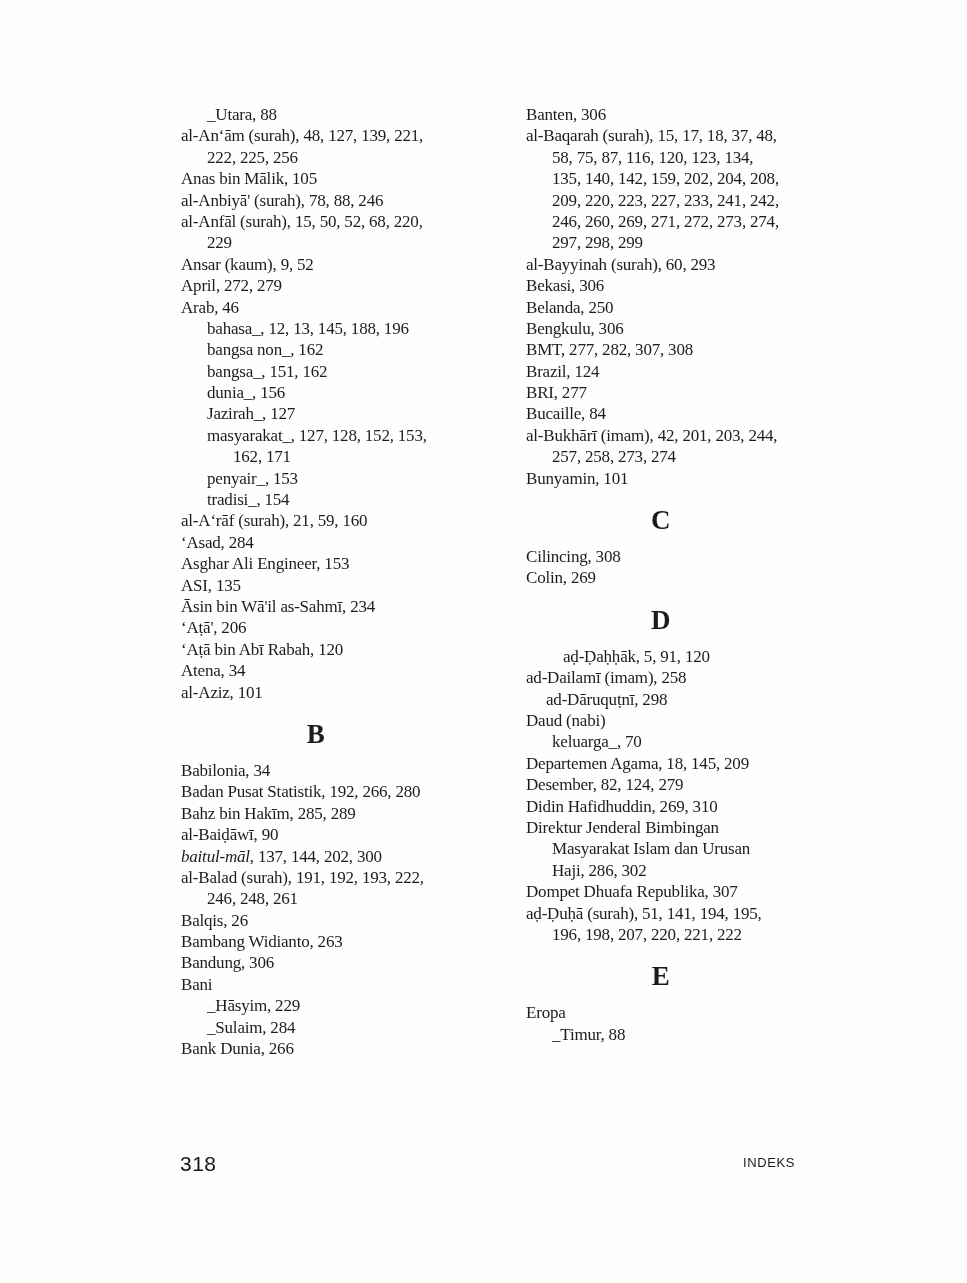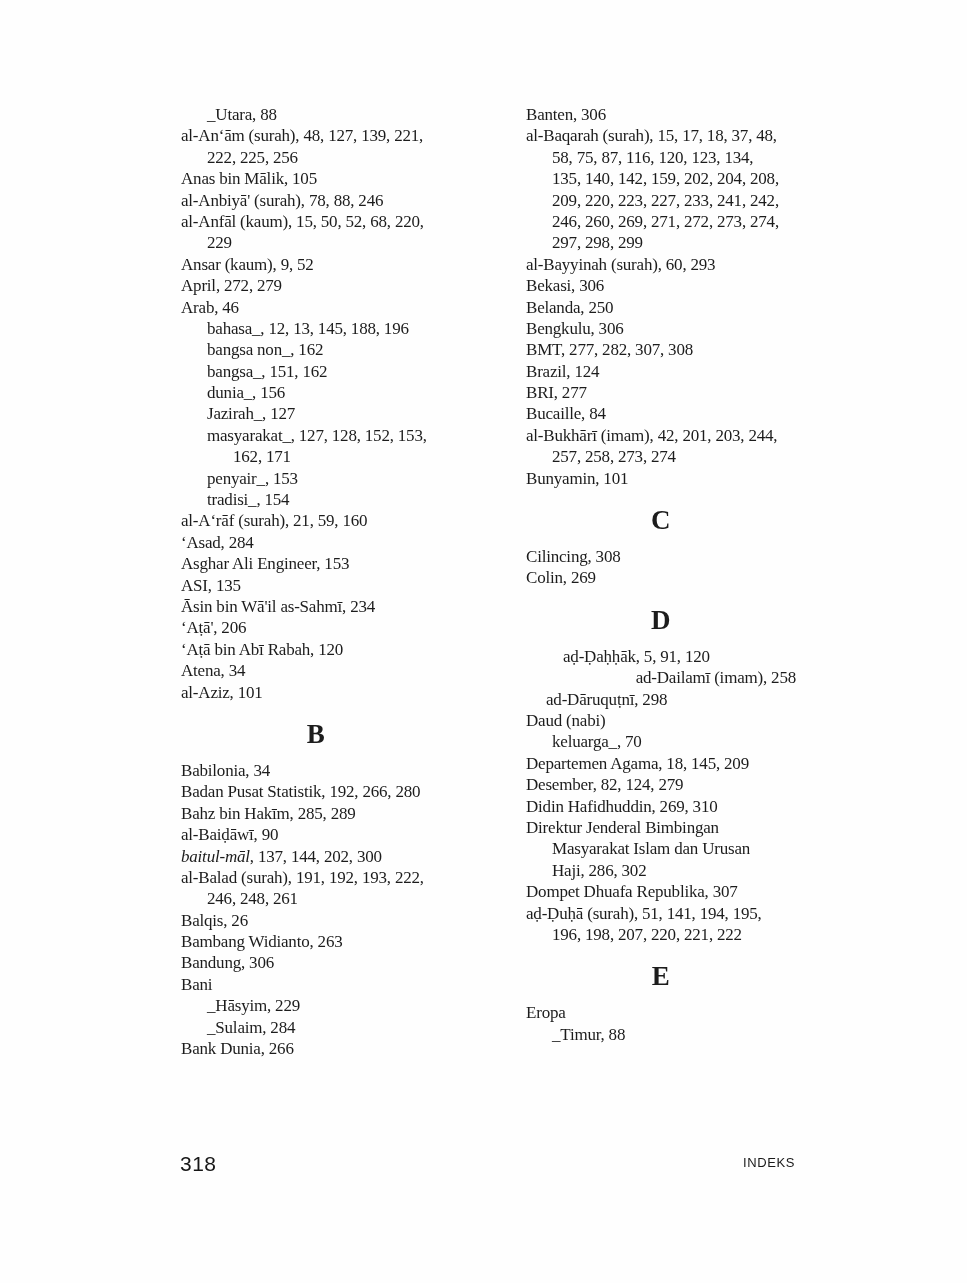--- a/index.html
+++ b/index.html
@@ -61,21 +61,21 @@
 </head>
 <body>
 
 <div id="page">
   <div id="col-left" class="col">
       <div class="line" style="padding-left: 26px;">_Utara, 88</div>
       <div class="line" style="padding-left: 0px;">al-An‘ām (surah), 48, 127, 139, 221,</div>
       <div class="line" style="padding-left: 26px;">222, 225, 256</div>
       <div class="line" style="padding-left: 0px;">Anas bin Mālik, 105</div>
       <div class="line" style="padding-left: 0px;">al-Anbiyā' (surah), 78, 88, 246</div>
-      <div class="line" style="padding-left: 0px;">al-Anfāl (kaum), 15, 50, 52, 68, 220,</div>
+      <div class="line" style="padding-left: 0px;">al-Anfāl (surah), 15, 50, 52, 68, 220,</div>
       <div class="line" style="padding-left: 26px;">229</div>
       <div class="line" style="padding-left: 0px;">Ansar (kaum), 9, 52</div>
       <div class="line" style="padding-left: 0px;">April, 272, 279</div>
       <div class="line" style="padding-left: 0px;">Arab, 46</div>
       <div class="line" style="padding-left: 26px;">bahasa_, 12, 13, 145, 188, 196</div>
       <div class="line" style="padding-left: 26px;">bangsa non_, 162</div>
       <div class="line" style="padding-left: 26px;">bangsa_, 151, 162</div>
       <div class="line" style="padding-left: 26px;">dunia_, 156</div>
       <div class="line" style="padding-left: 26px;">Jazirah_, 127</div>
       <div class="line" style="padding-left: 26px;">masyarakat_, 127, 128, 152, 153,</div>
@@ -124,21 +124,21 @@
       <div class="line" style="padding-left: 0px; font-family: Liberation Serif, serif;">BRI, 277</div>
       <div class="line" style="padding-left: 0px;">Bucaille, 84</div>
       <div class="line" style="padding-left: 0px;">al-Bukhārī (imam), 42, 201, 203, 244,</div>
       <div class="line" style="padding-left: 26px;">257, 258, 273, 274</div>
       <div class="line" style="padding-left: 0px;">Bunyamin, 101</div>
       <div class="section-heading">C</div>
       <div class="line" style="padding-left: 0px;">Cilincing, 308</div>
       <div class="line" style="padding-left: 0px;">Colin, 269</div>
       <div class="section-heading">D</div>
       <div class="line" style="padding-left: 0px; margin-left: 37px;">aḍ-Ḍaḥḥāk, 5, 91, 120</div>
-      <div class="line" style="padding-left: 0px; text-align: right;">ad-Dailamī (imam), 258</div>
+      <div class="line" style="padding-left: 0px;">ad-Dailamī (imam), 258</div>
       <div class="line" style="padding-left: 0px; margin-left: 20px;">ad-Dāruquṭnī, 298</div>
       <div class="line" style="padding-left: 0px;">Daud (nabi)</div>
       <div class="line" style="padding-left: 26px;">keluarga_, 70</div>
       <div class="line" style="padding-left: 0px;">Departemen Agama, 18, 145, 209</div>
       <div class="line" style="padding-left: 0px;">Desember, 82, 124, 279</div>
       <div class="line" style="padding-left: 0px;">Didin Hafidhuddin, 269, 310</div>
       <div class="line" style="padding-left: 0px;">Direktur Jenderal Bimbingan</div>
       <div class="line" style="padding-left: 26px;">Masyarakat Islam dan Urusan</div>
       <div class="line" style="padding-left: 26px;">Haji, 286, 302</div>
       <div class="line" style="padding-left: 0px;">Dompet Dhuafa Republika, 307</div>

